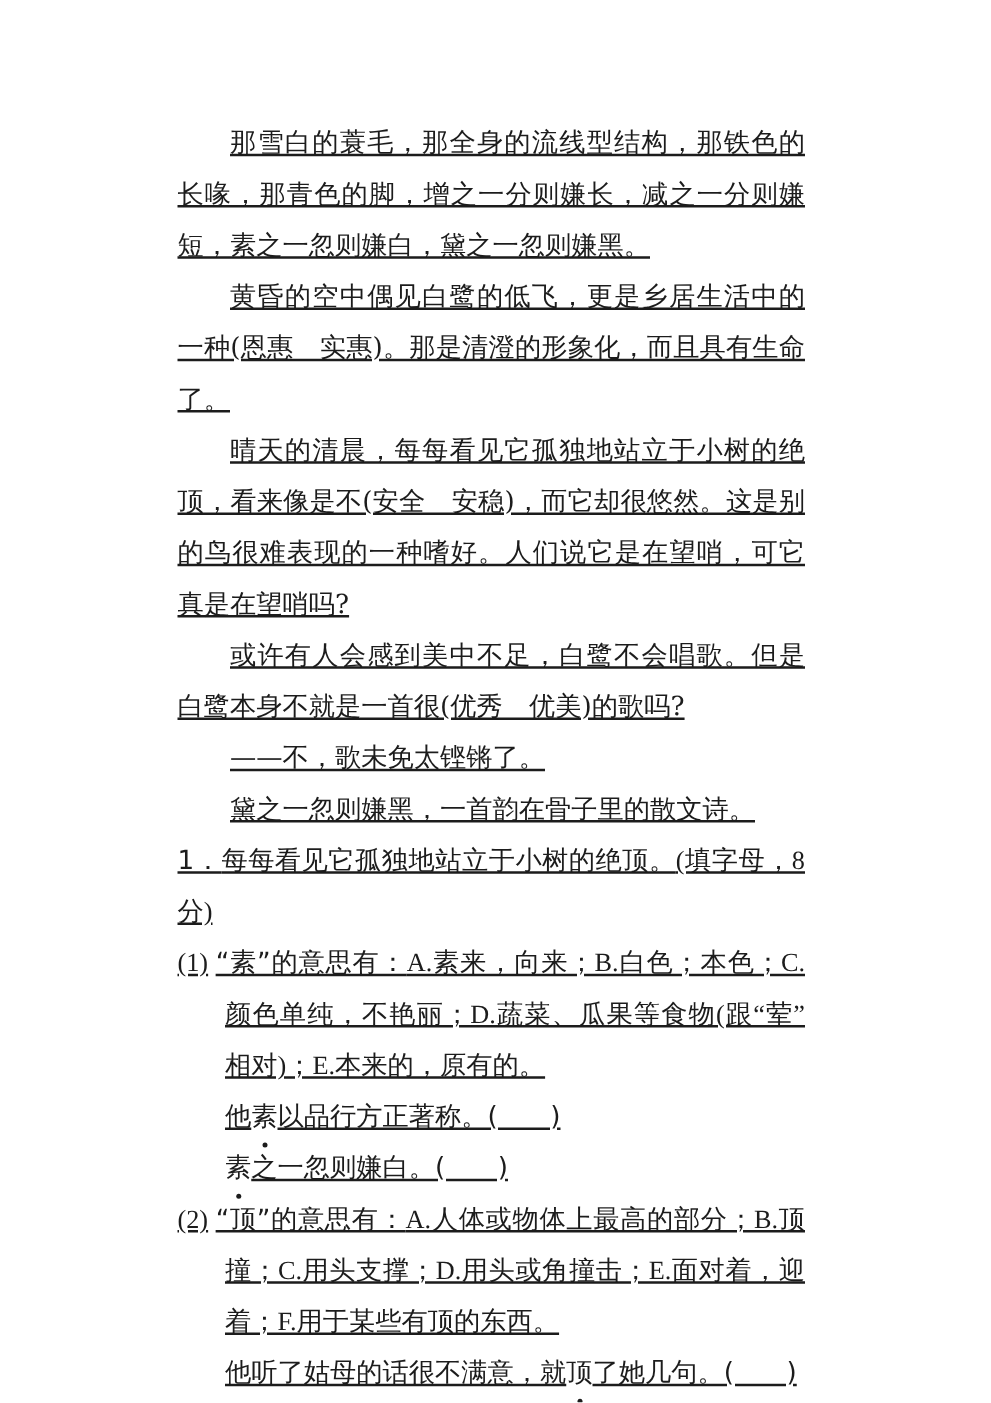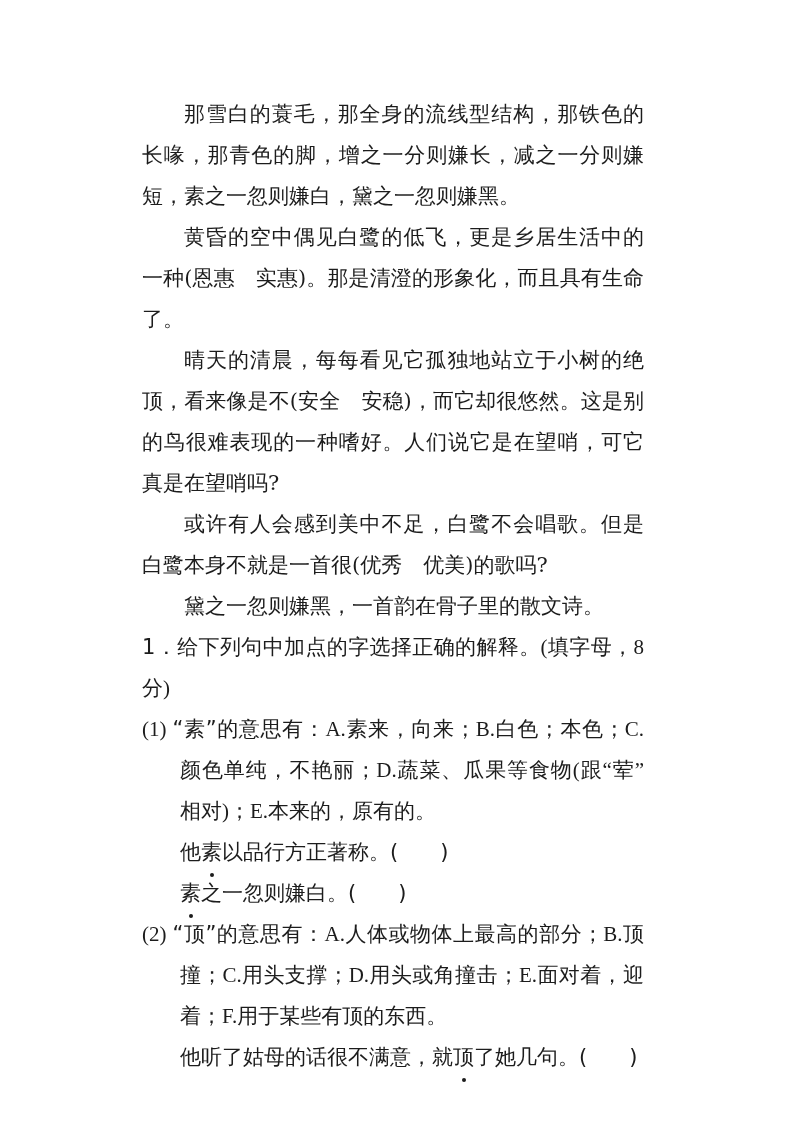--- a/index.html
+++ b/index.html
@@ -12,20 +12,21 @@
     width: 715px;
     height: 1122px;
     margin: 0 auto;
     background: #ffffff;
     box-sizing: border-box;
     padding: 94px 110px 0 103px;
     overflow: hidden;
     color: #1c1c1c;
     font-size: 21px;
     line-height: 41px;
+    text-decoration: underline;
   }
   
   .kai {
     font-family: "DejaVu Serif", "Liberation Serif", serif;
   }
   
   .hei {
     font-family: "DejaVu Sans", "Liberation Sans", sans-serif;
   }
   
@@ -67,25 +68,26 @@
 </head>
 <body>
 
 <div class="page">
 
   <section>
     <p class="para kai">那雪白的蓑毛，那全身的流线型结构，那铁色的长喙，那青色的脚，增之一分则嫌长，减之一分则嫌短，素之一忽则嫌白，黛之一忽则嫌黑。</p>
     <p class="para kai">黄昏的空中偶见白鹭的低飞，更是乡居生活中的一种(恩惠　实惠)。那是清澄的形象化，而且具有生命了。</p>
     <p class="para kai">晴天的清晨，每每看见它孤独地站立于小树的绝顶，看来像是不(安全　安稳)，而它却很悠然。这是别的鸟很难表现的一种嗜好。人们说它是在望哨，可它真是在望哨吗?</p>
     <p class="para kai">或许有人会感到美中不足，白鹭不会唱歌。但是白鹭本身不就是一首很(优秀　优美)的歌吗?</p>
+    <p class="para kai">——不，歌未免太铿锵了。</p>
     <p class="para kai">黛之一忽则嫌黑，一首韵在骨子里的散文诗。</p>
   </section>
 
   <section>
-    <p class="q-head"><span class="hei">1．</span><span class="hei">给下列句中加点的字选择正确的解释。</span><span class="song">(填字母，8分)</span></p>
+    <p class="q-head"><span class="hei">1．</span><span class="hei">每每看见它孤独地站立于小树的绝顶。</span><span class="song">(填字母，8分)</span></p>
 
     <div>
       <p class="subq-first"><span class="marker song">(1)</span><span class="hei">“素”的意思有：</span><span class="song">A.素来，向来；B.白色；本色；C.颜色单纯，不艳丽；D.蔬菜、瓜果等食物(跟“荤”相对)；E.本来的，原有的。</span></p>
 
       <p class="answer-line hei"><span>他</span><span class="dotted">素</span><span>以品行方正著称。(　　)</span></p>
 
       <p class="answer-line hei"><span></span><span class="dotted">素</span><span>之一忽则嫌白。(　　)</span></p>
     </div>
 
     <div>

